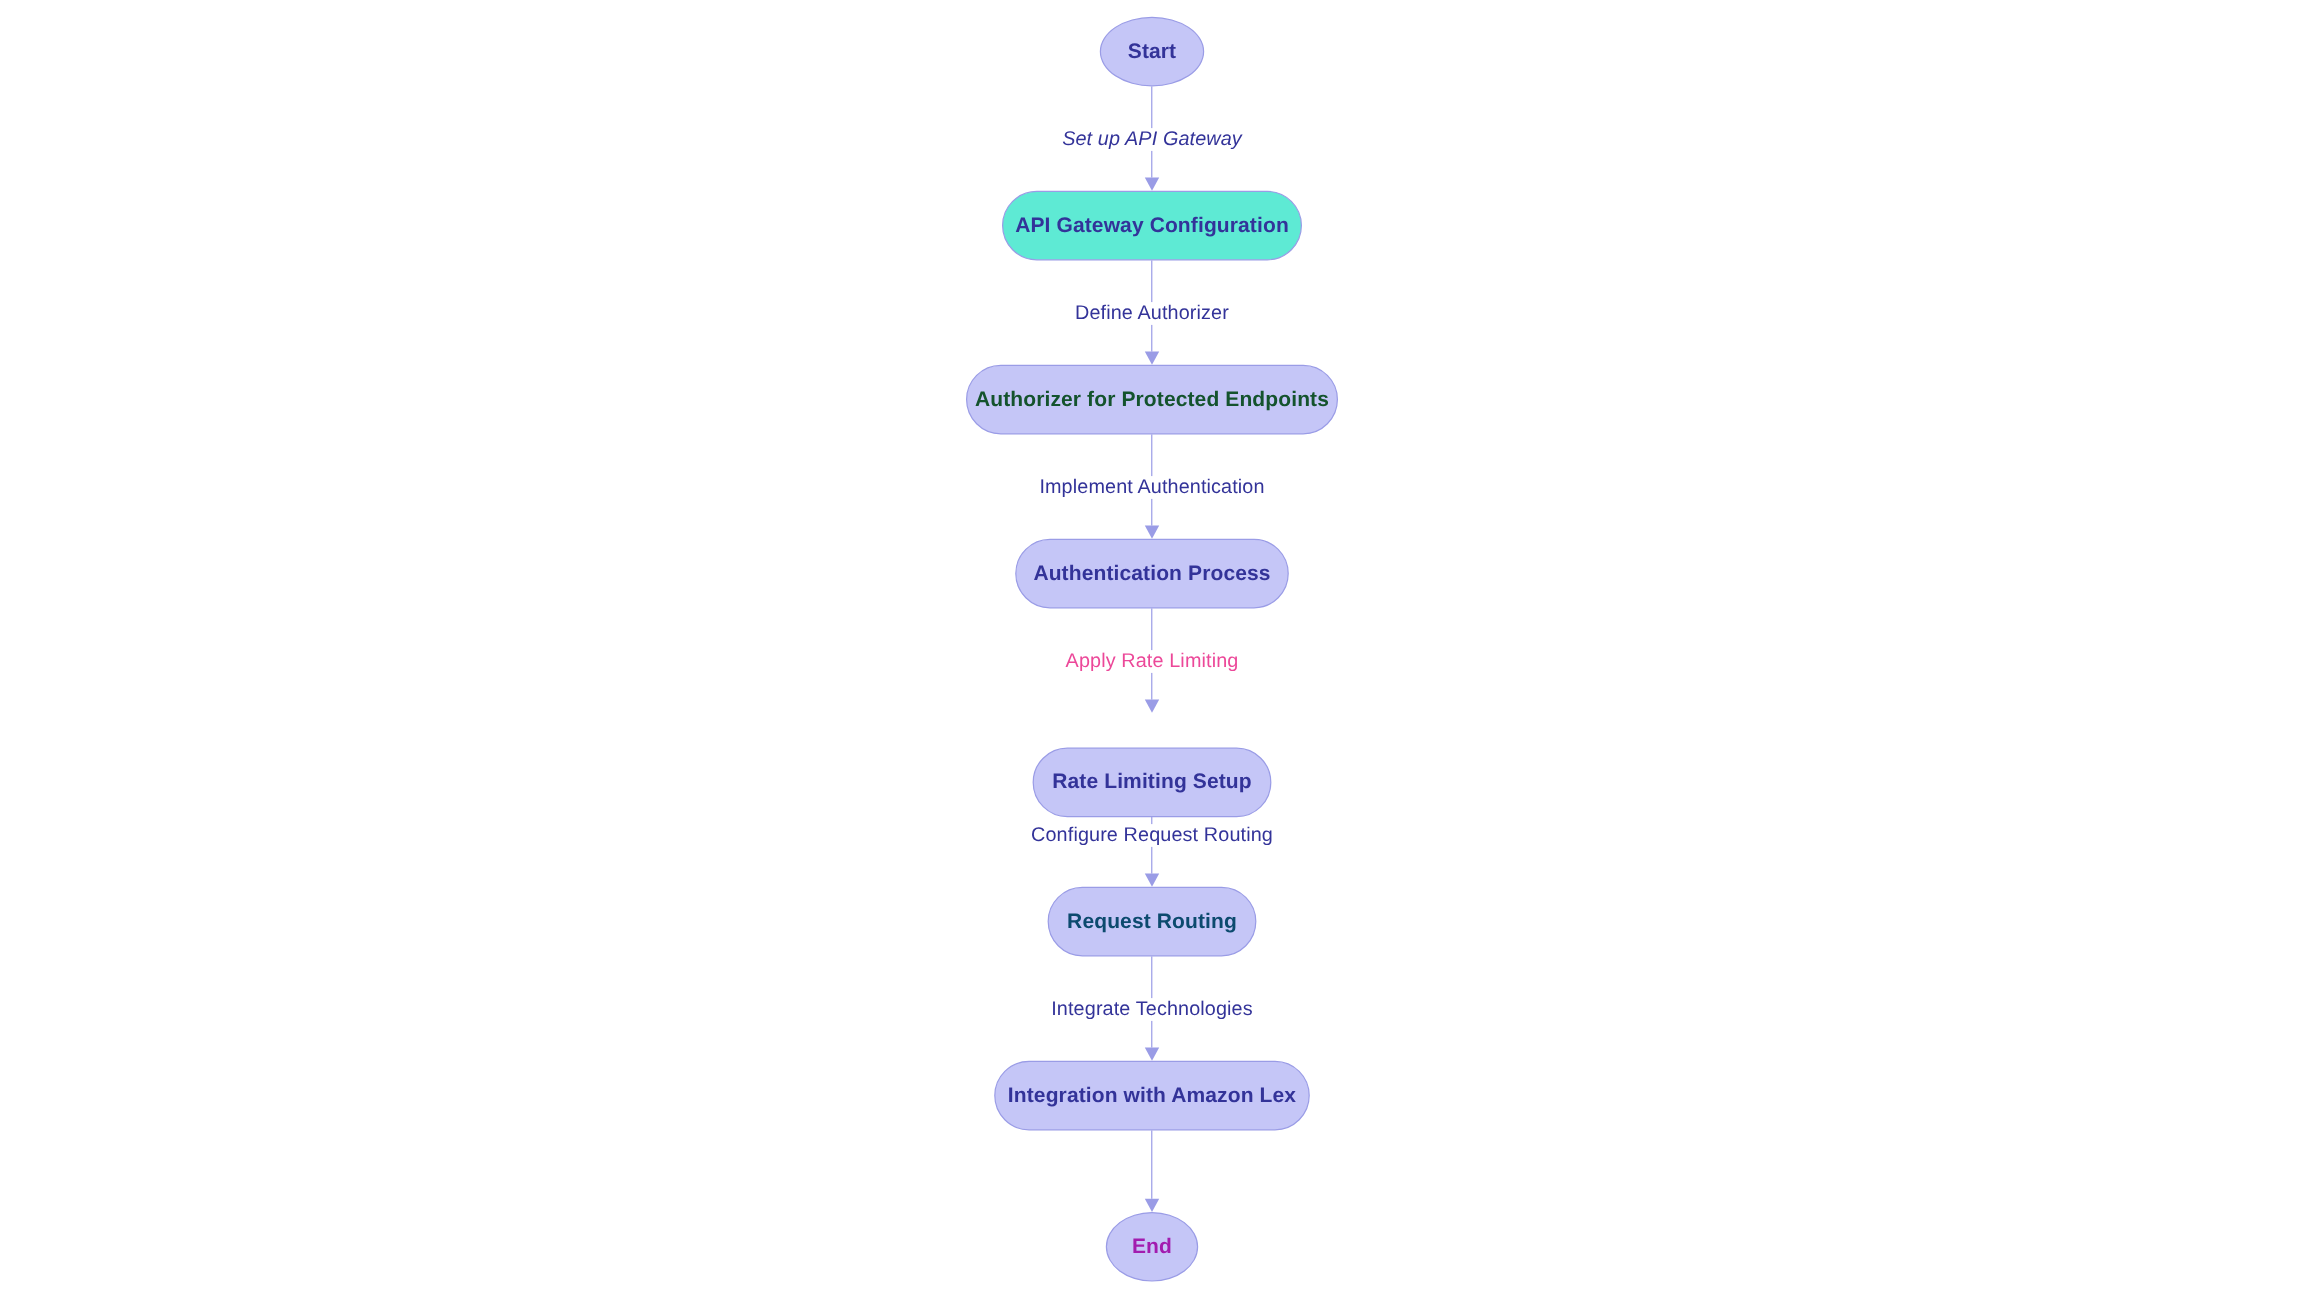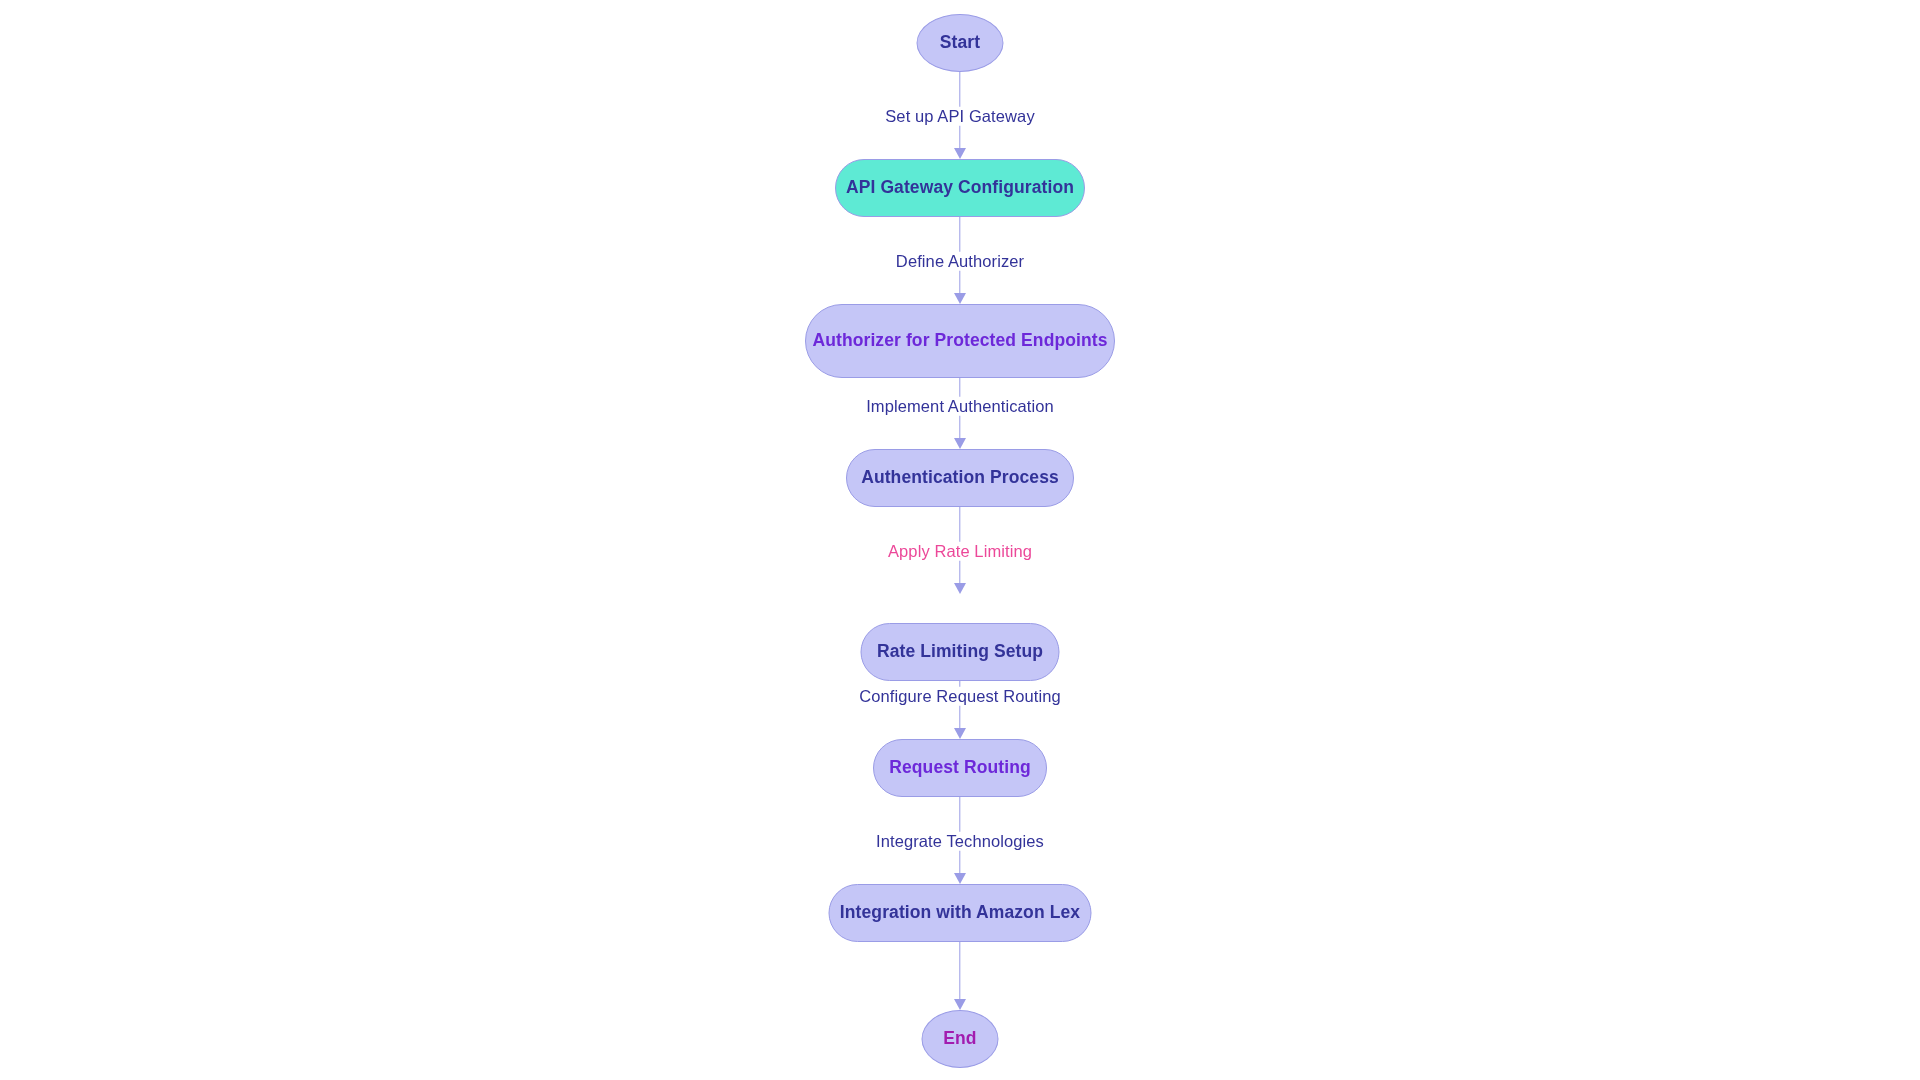--- a/index.html
+++ b/index.html
@@ -78,21 +78,21 @@
   }
 </style>
 </head>
 <body>
 
 <div id="flow-canvas">
 
   <div id="edges-layer">
       <div class="edge-line" style="left: 960px; top: 72px; height: 76px; background: rgb(154, 156, 230);"></div>
       <div class="edge-arrow" style="left: 960px; top: 148px; border-top-color: rgb(154, 156, 230);"></div>
-      <div class="edge-label" style="left: 960px; top: 116px; color: rgb(51, 51, 153);">Set up API Gateway</div>
+      <div class="edge-label" style="left: 960px; top: 116px; color: rgb(51, 51, 153); font-style: italic;">Set up API Gateway</div>
       <div class="edge-line" style="left: 960px; top: 217px; height: 76px; background: rgb(154, 156, 230);"></div>
       <div class="edge-arrow" style="left: 960px; top: 293px; border-top-color: rgb(154, 156, 230);"></div>
       <div class="edge-label" style="left: 960px; top: 261px; color: rgb(51, 51, 153);">Define Authorizer</div>
       <div class="edge-line" style="left: 960px; top: 362px; height: 76px; background: rgb(154, 156, 230);"></div>
       <div class="edge-arrow" style="left: 960px; top: 438px; border-top-color: rgb(154, 156, 230);"></div>
       <div class="edge-label" style="left: 960px; top: 406px; color: rgb(51, 51, 153);">Implement Authentication</div>
       <div class="edge-line" style="left: 960px; top: 507px; height: 76px; background: rgb(154, 156, 230);"></div>
       <div class="edge-arrow" style="left: 960px; top: 583px; border-top-color: rgb(154, 156, 230);"></div>
       <div class="edge-label" style="left: 960px; top: 551px; color: #ec4899;">Apply Rate Limiting</div>
       <div class="edge-line" style="left: 960px; top: 652px; height: 76px; background: rgb(154, 156, 230);"></div>
@@ -104,30 +104,30 @@
       <div class="edge-line" style="left: 960px; top: 942px; height: 57px; background: rgb(154, 156, 230);"></div>
       <div class="edge-arrow" style="left: 960px; top: 999px; border-top-color: rgb(154, 156, 230);"></div>
     </div>
   <div id="nodes-layer">
       <div class="node terminal" style="left: 960px; top: 14px; width: 87px; height: 58px; background: rgb(197, 198, 247); border-color: rgb(154, 156, 230); color: rgb(51, 51, 153);">
         <span>Start</span>
       </div>
       <div class="node stage" style="left: 960px; top: 159px; width: 250px; height: 58px; background: #5eead4; border-color: rgb(154, 156, 230); color: rgb(51, 51, 153);">
         <span>API Gateway Configuration</span>
       </div>
-      <div class="node stage" style="left: 960px; top: 304px; width: 310px; height: 74px; background: rgb(197, 198, 247); border-color: rgb(154, 156, 230); color: #6d28d9;">
+      <div class="node stage" style="left: 960px; top: 304px; width: 310px; height: 58px; background: rgb(197, 198, 247); border-color: rgb(154, 156, 230); color: #14532d;">
         <span>Authorizer for Protected Endpoints</span>
       </div>
       <div class="node stage" style="left: 960px; top: 449px; width: 228px; height: 58px; background: rgb(197, 198, 247); border-color: rgb(154, 156, 230); color: rgb(51, 51, 153);">
         <span>Authentication Process</span>
       </div>
       <div class="node stage" style="left: 960px; top: 594px; width: 199px; height: 58px; background: rgb(197, 198, 247); border-color: rgb(154, 156, 230); color: rgb(51, 51, 153); margin-top: 29px;">
         <span>Rate Limiting Setup</span>
       </div>
-      <div class="node stage" style="left: 960px; top: 739px; width: 174px; height: 58px; background: rgb(197, 198, 247); border-color: rgb(154, 156, 230); color: #6d28d9;">
+      <div class="node stage" style="left: 960px; top: 739px; width: 174px; height: 58px; background: rgb(197, 198, 247); border-color: rgb(154, 156, 230); color: #0c4a6e;">
         <span>Request Routing</span>
       </div>
       <div class="node stage" style="left: 960px; top: 884px; width: 263px; height: 58px; background: rgb(197, 198, 247); border-color: rgb(154, 156, 230); color: rgb(51, 51, 153);">
         <span>Integration with Amazon Lex</span>
       </div>
       <div class="node terminal" style="left: 960px; top: 1010px; width: 77px; height: 58px; background: rgb(197, 198, 247); border-color: rgb(154, 156, 230); color: #a21caf;">
         <span>End</span>
       </div>
     </div>
 </div>

